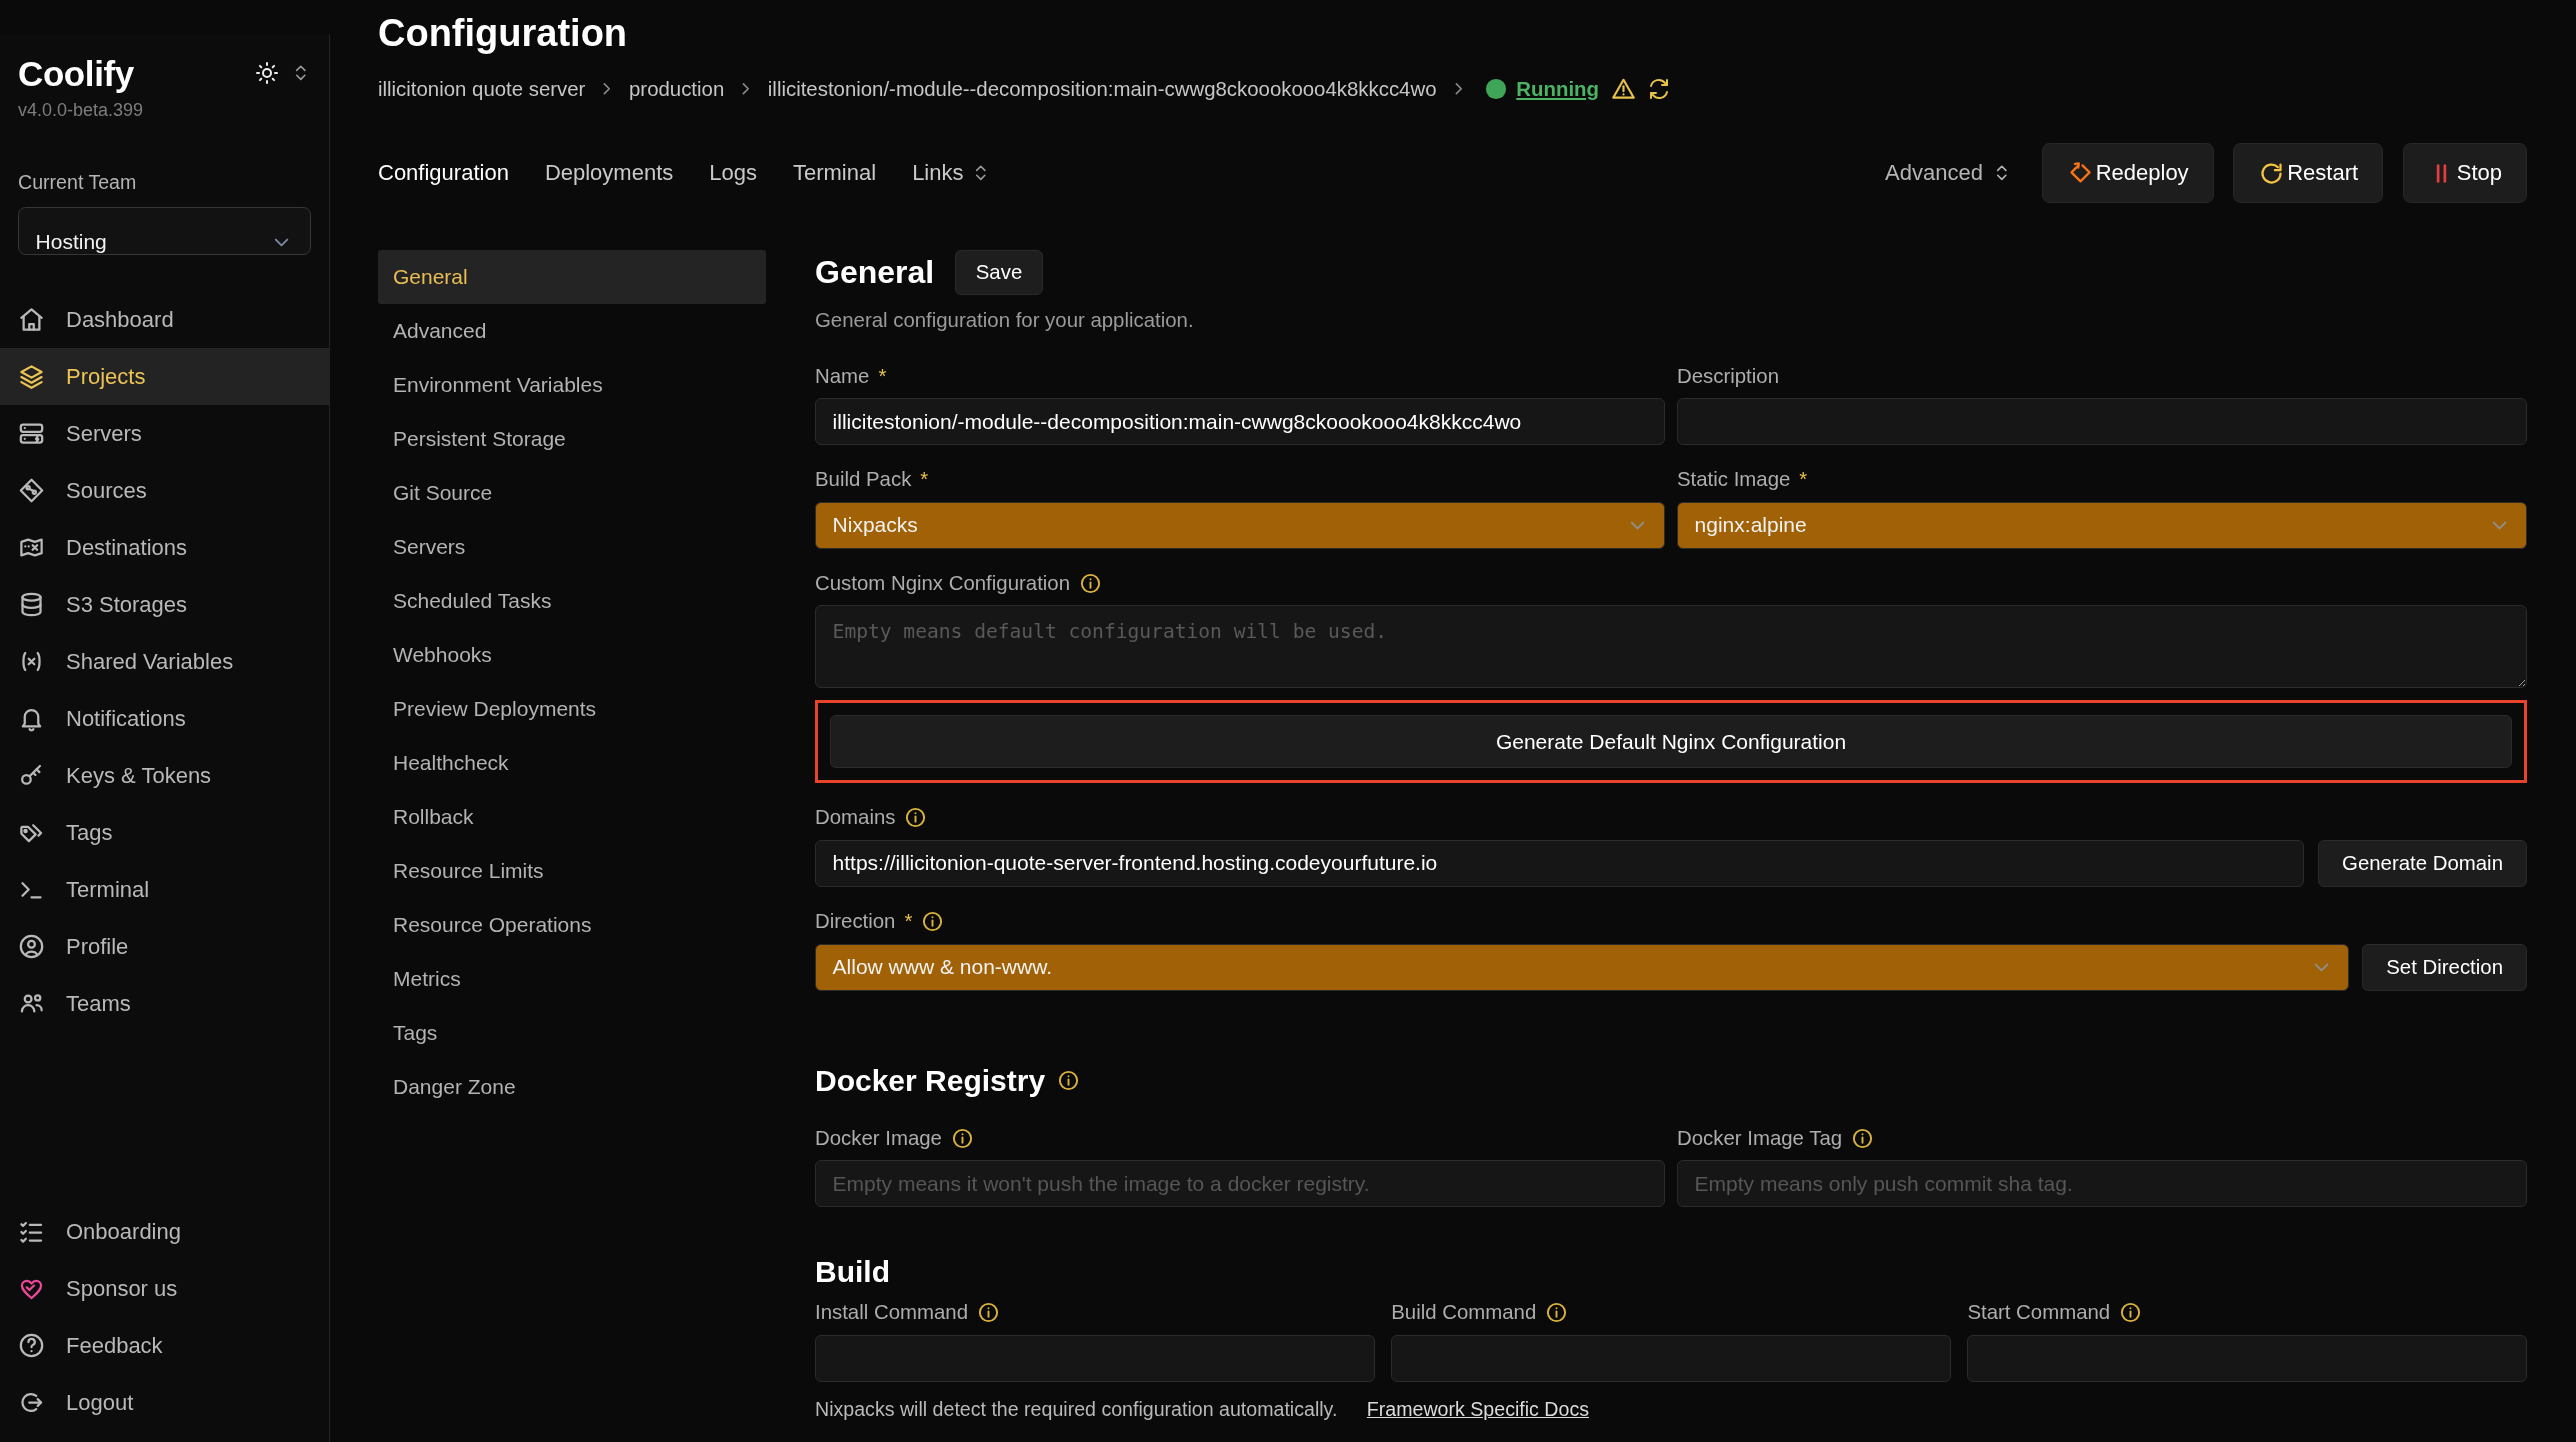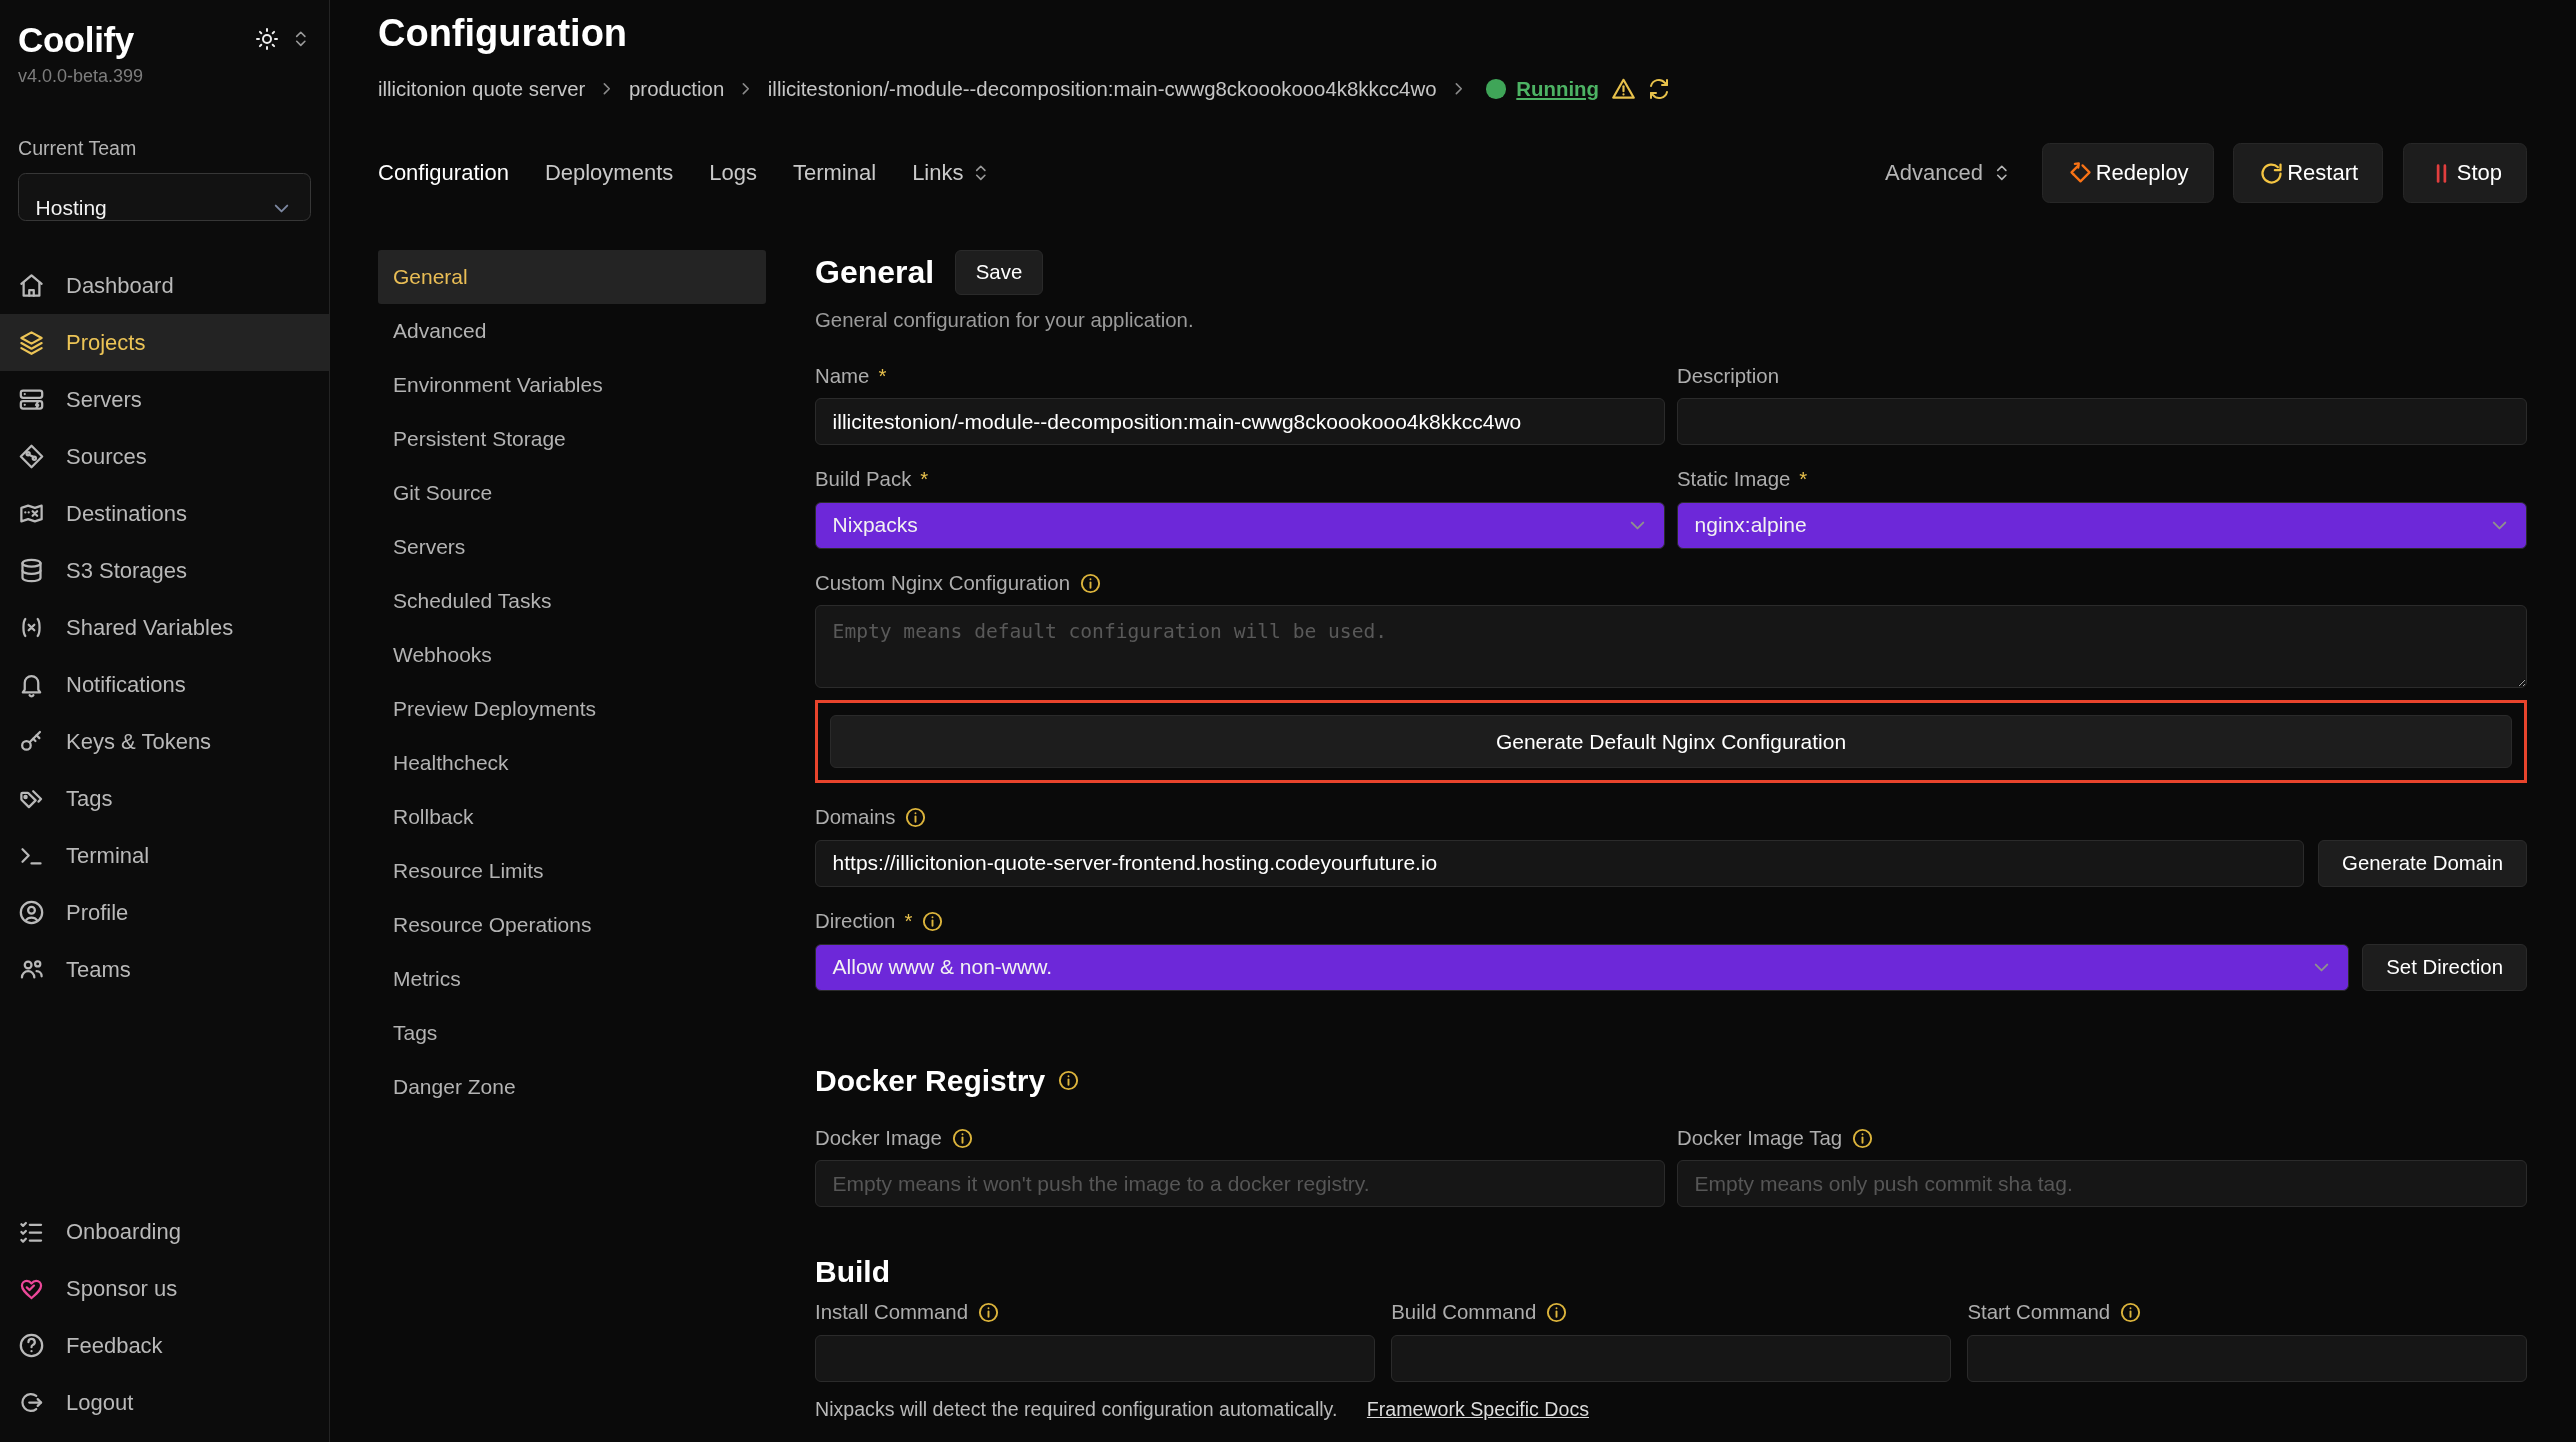--- a/index.html
+++ b/index.html
@@ -7,21 +7,21 @@
   body {
     background:#0a0a0a; color:#fff;
     font-family:"Liberation Sans", sans-serif;
     overflow:hidden;
   }
   svg { display:block; }
   .app { display:flex; height:100%; }
 
   
   .sidebar { width:330px; min-width:330px; background:#0c0c0c;
-    border-right:0.8px solid #242424; position:relative; padding-top:19.6px; }
+    border-right:0.8px solid #242424; position:relative; padding-top:19.6px;margin-top:34px; }
   .sb-top { padding:0 18px; }
   .brand-row { display:flex; align-items:flex-start; justify-content:space-between; }
   .brand { font-size:35px; font-weight:700; letter-spacing:-0.4px; }
   .theme-ctl { display:flex; align-items:center; gap:12px; color:#ededed; margin-top:7.6px; }
   .theme-ctl svg { width:24px; height:24px; }
   .theme-ctl .sel { color:#9a9a9a; width:19.6px; height:19.6px; }
   .version { font-size:18px; color:#7d7d7d; margin-top:6px; }
   .team-label { font-size:19.6px; color:#b4b4b4; margin-top:50px; }
   .team-select { margin-top:13.6px; height:48px; border:0.8px solid #373737; border-radius:7.6px;
     background:#121212; display:flex; align-items:flex-end; justify-content:space-between;
@@ -91,21 +91,21 @@
     font-family:"DejaVu Sans Mono", monospace; padding:13.6px 16.6px; resize:vertical; }
   textarea.nginx::placeholder { color:#595959; opacity:1; }
   .red-wrap { border:3px solid #e8442c; margin-top:9px; padding:12px; }
   .gen-btn { width:100%; height:53px; background:#1d1d1d; border:0.8px solid #2a2a2a;
     border-radius:6px; color:#fff; font-size:21px; cursor:pointer; font-family:inherit; }
   .hrow { display:flex; gap:13.6px; }
   .hrow .inp, .hrow .select { flex:1; min-width:0; }
   .side-btn { height:47px; padding:0 23px; background:#1d1d1d; border:0.8px solid #2a2a2a;
     border-radius:6px; color:#fff; font-size:20.4px; white-space:nowrap; cursor:pointer;
     font-family:inherit; }
-  .select { position:relative; height:47px; background:#6d28d9; border:0.8px solid #2b2b2b;
+  .select { position:relative; height:47px; background:#a16207; border:0.8px solid #2b2b2b;
     border-radius:6px; display:flex; align-items:center; padding:0 42px 0 16.6px; font-size:21px;
     color:#f2f2f2; cursor:pointer; }
   .select .chev { position:absolute; right:15px; width:23px; height:23px; color:#8f8f8f; }
   .h2sec { font-size:30px; font-weight:700; display:flex; align-items:center; gap:12px; }
   .helper { margin-top:16.6px; font-size:19.6px; color:#b9b9b9; }
   .helper a { color:#dcdcdc; text-decoration:underline; cursor:pointer;margin-left:24px; }
 </style>
 </head>
 <body>
 

